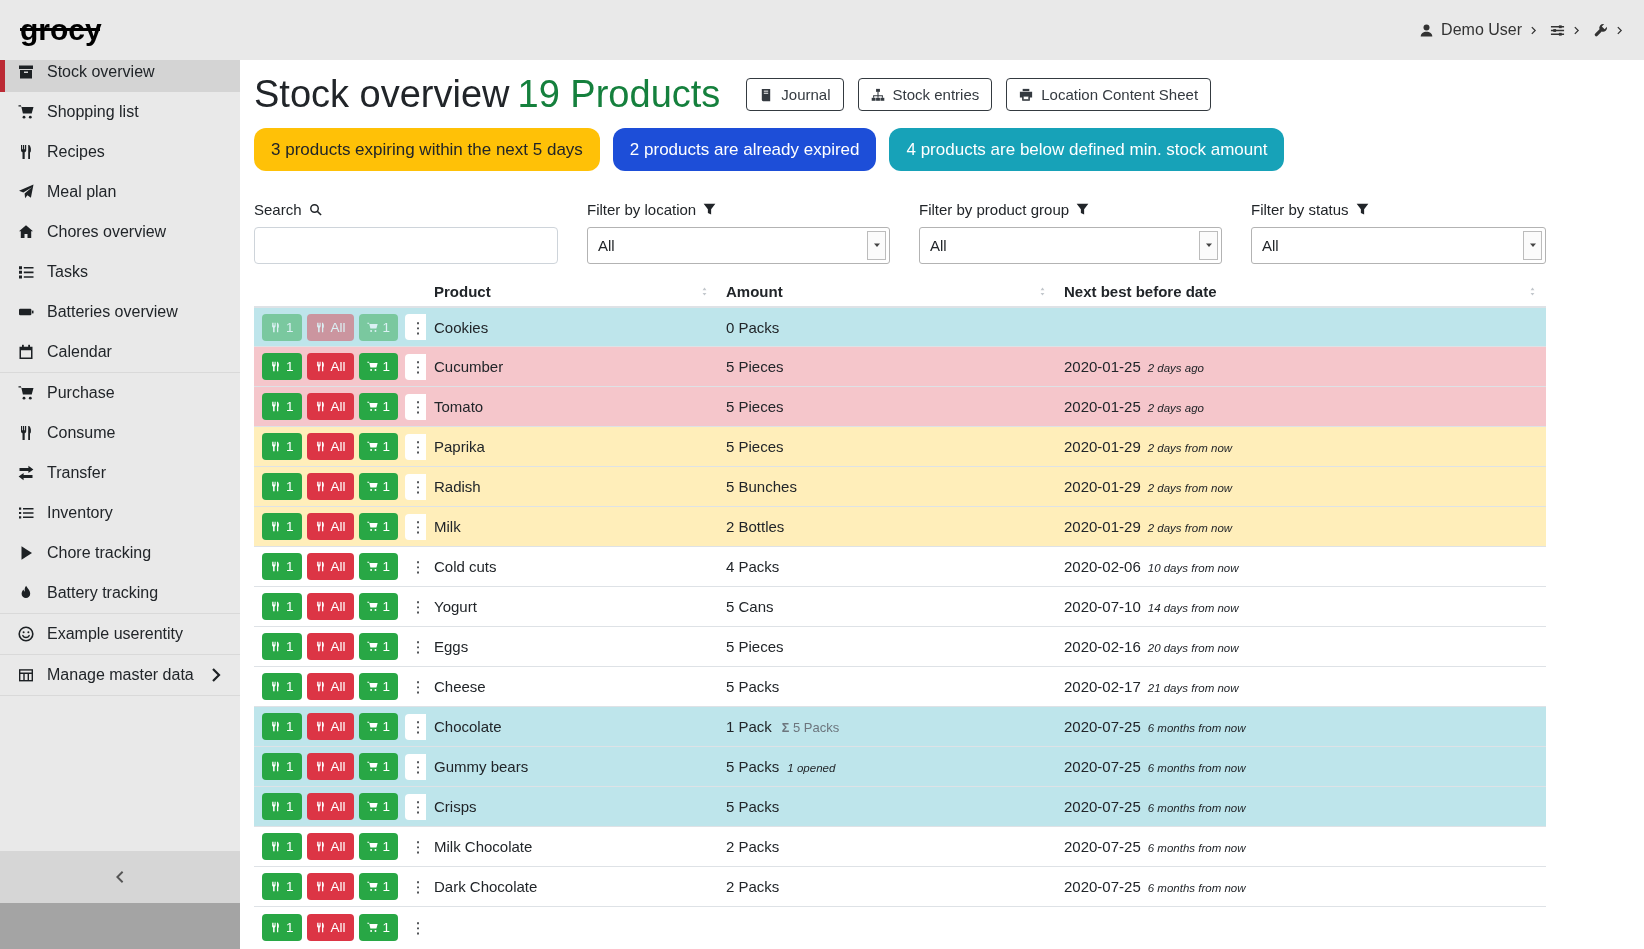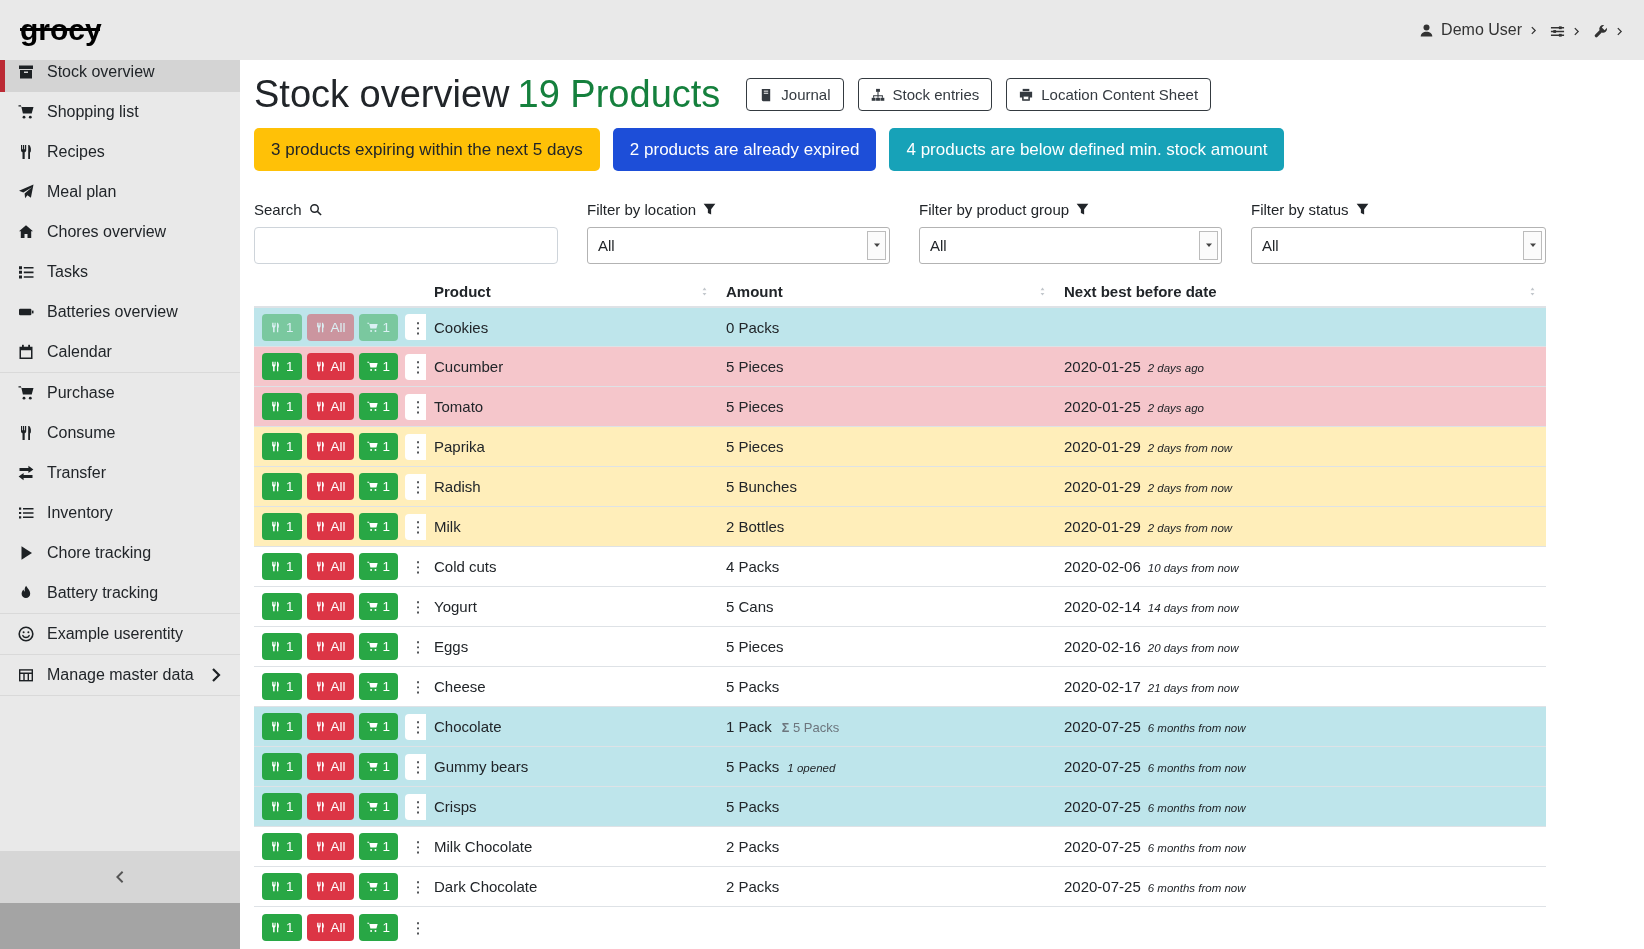--- a/index.html
+++ b/index.html
@@ -6,21 +6,21 @@
 html,body{width:1644px;height:949px}
 body{font-family:"Liberation Sans","DejaVu Sans",sans-serif;color:#212529;background:#fff;overflow:hidden;position:relative;font-size:15px}
 svg{display:block}
 .icn{display:inline-flex;align-items:center;justify-content:center;flex:none}
 .icn svg{width:15px;height:15px}
 
 
 .topbar{position:absolute;top:0;left:0;width:1644px;height:60px;background:#e9e9e9;display:flex;align-items:center;padding:0 20px;z-index:5}
 .logo{font-size:30px;font-weight:700;color:#000;position:relative;line-height:1;cursor:pointer}
 .logo::after{content:"";position:absolute;left:0;right:2px;top:13px;height:3px;background:#000}
-.topbar-right{margin-left:auto;display:flex;align-items:flex-end;gap:12px;color:#333;font-size:16px}
+.topbar-right{margin-left:auto;display:flex;align-items:center;gap:12px;color:#333;font-size:16px}
 .tb-item{display:flex;align-items:center;gap:7px;cursor:pointer}
 .tb-item .chev svg{width:9px;height:9px}
 
 
 .sidebar{position:absolute;top:52px;left:0;width:240px;height:897px;background:#e9e9e9;display:flex;flex-direction:column;overflow:hidden}
 .sb-item{display:flex;align-items:center;gap:11px;padding:11px 14px 11px 16px;font-size:16px;color:#212529;cursor:pointer;flex:none}
 .sb-item .icn{width:20px;color:#1d2124}
 .sb-item .icn svg{width:16px;height:16px}
 .sb-item.active{background:#d4d4d4;border-left:5px solid #bb2a34;padding-left:11px}
 .sb-item.div-before{border-top:1px solid #d9d9d9}
@@ -35,21 +35,21 @@
 
 .main{position:absolute;top:52px;left:240px;width:1404px;height:897px;background:#fff;padding:20px 0 0 14px;overflow:hidden}
 .title-row{display:flex;align-items:center;margin-bottom:10px}
 .page-title{font-size:38px;font-weight:400;line-height:1.2;white-space:nowrap}
 .page-title .subtitle{color:#15803d;margin-left:8px}
 .toolbar{display:flex;gap:14px;margin-left:26px}
 .btn-outline{display:inline-flex;align-items:center;gap:8px;background:#fff;border:1px solid #343a40;color:#343a40;border-radius:4px;padding:7px 12px;font-size:15px;cursor:pointer;font-family:inherit;white-space:nowrap}
 .btn-outline .icn svg{width:14px;height:14px}
 
 .alerts{display:flex;gap:13px;margin:8px 0 0}
-.alert{padding:11px 17px;border-radius:5px;font-size:17px;line-height:1.25;white-space:nowrap}
+.alert{padding:11px 17px;border-radius:12px;font-size:17px;line-height:1.25;white-space:nowrap}
 .alert-warning{background:#ffc107;color:#212529}
 .alert-danger{background:#1d4ed8;color:#fff}
 .alert-info{background:#17a2b8;color:#fff}
 
 .filters{display:flex;margin-top:30px}
 .fg{margin-right:29px}
 .f-label{display:flex;align-items:center;gap:7px;font-size:15px;margin-bottom:9px}
 .f-label .icn svg{width:13px;height:13px}
 .search-input{width:304px;height:37px;border:1px solid #ced4da;border-radius:4px;padding:0 10px;font-size:15px;font-family:inherit;outline:none;color:#495057}
 .select{width:303px;height:37px;border:1px solid #b3b3b3;border-radius:3px;background:#fff;display:flex;align-items:center;padding:0 3px 0 10px;font-size:15px;cursor:pointer}
@@ -735,21 +735,21 @@
                     <circle cx="12.3" cy="13.2" r="1.4"></circle>
                   </svg>
                 </span>
                 <span>1</span>
               </button>
               <button class="menu-btn">⋮</button>
             </div>
           </td>
           <td>Yogurt</td>
           <td><span>5 Cans</span></td>
-          <td><span>2020-02-14</span><span class="date-rel">14 days from now</span></td>
+          <td><span>2020-07-10</span><span class="date-rel">14 days from now</span></td>
         </tr>
         <tr class="">
           <td>
             <div class="actions">
               <button class="btn-xs btn-green">
                 <span class="icn">
                   <svg viewBox="0 0 16 16" fill="currentColor">
                     <path d="M3 1h1.2v4.2H5V1h1.2v4.2h.8V1h1.2v5.2c0 .9-.6 1.7-1.5 2V15H4.5V8.2C3.6 7.9 3 7.1 3 6.2z"></path>
                     <path d="M10.2 1h1.1c1.6 1.9 2.1 4.6 1.3 7.2h-.6V15h-1.8z"></path>
                   </svg>

